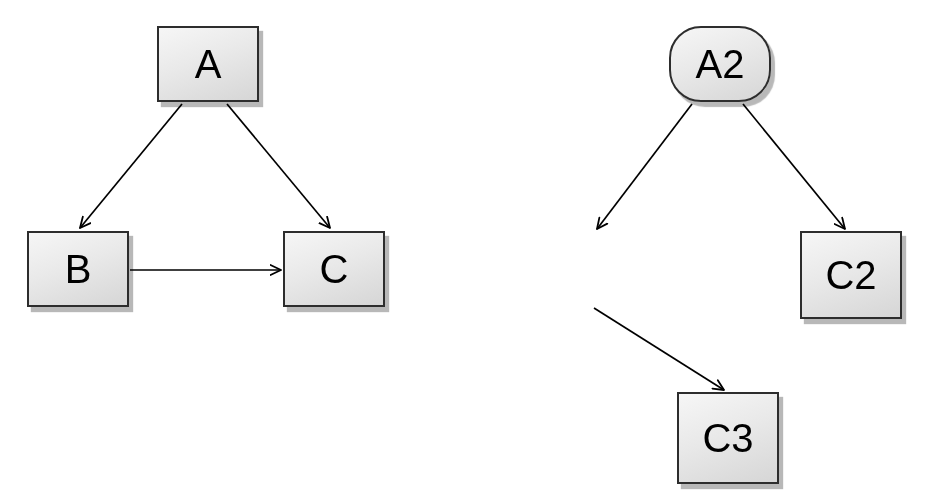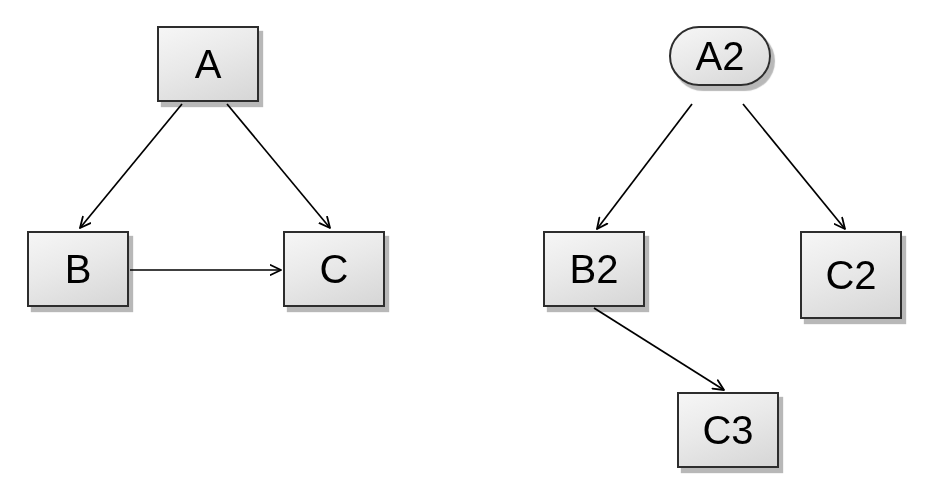--- a/index.html
+++ b/index.html
@@ -48,25 +48,22 @@
     </svg>
 <div class="node" style="left: 157px; top: 26px; width: 102px; height: 76px; border-color: rgb(45, 45, 45);">
       <span class="node-label" style="color: rgb(0, 0, 0);">A</span>
     </div>
     <div class="node" style="left: 27px; top: 231px; width: 102px; height: 76px; border-color: rgb(45, 45, 45);">
       <span class="node-label" style="color: rgb(0, 0, 0);">B</span>
     </div>
     <div class="node" style="left: 283px; top: 231px; width: 102px; height: 76px; border-color: rgb(45, 45, 45);">
       <span class="node-label" style="color: rgb(0, 0, 0);">C</span>
     </div>
-    <div class="node" style="left: 669px; top: 26px; width: 102px; height: 60px; border-color: rgb(45, 45, 45); border-radius: 32px;">
+    <div class="node" style="left: 669px; top: 26px; width: 102px; height: 76px; border-color: rgb(45, 45, 45); border-radius: 32px;">
       <span class="node-label" style="color: rgb(0, 0, 0);">A2</span>
-    </div>
-    <div class="node" style="left: 543px; top: 231px; width: 102px; height: 76px; border-color: rgb(45, 45, 45);">
-      <span class="node-label" style="color: rgb(0, 0, 0);">B2</span>
     </div>
     <div class="node" style="left: 800px; top: 231px; width: 102px; height: 88px; border-color: rgb(45, 45, 45);">
       <span class="node-label" style="color: rgb(0, 0, 0);">C2</span>
     </div>
-    <div class="node" style="left: 677px; top: 392px; width: 102px; height: 76px; border-color: rgb(45, 45, 45);">
+    <div class="node" style="left: 677px; top: 392px; width: 102px; height: 92px; border-color: rgb(45, 45, 45);">
       <span class="node-label" style="color: rgb(0, 0, 0);">C3</span>
     </div>
   </div>
 
 </body></html>

